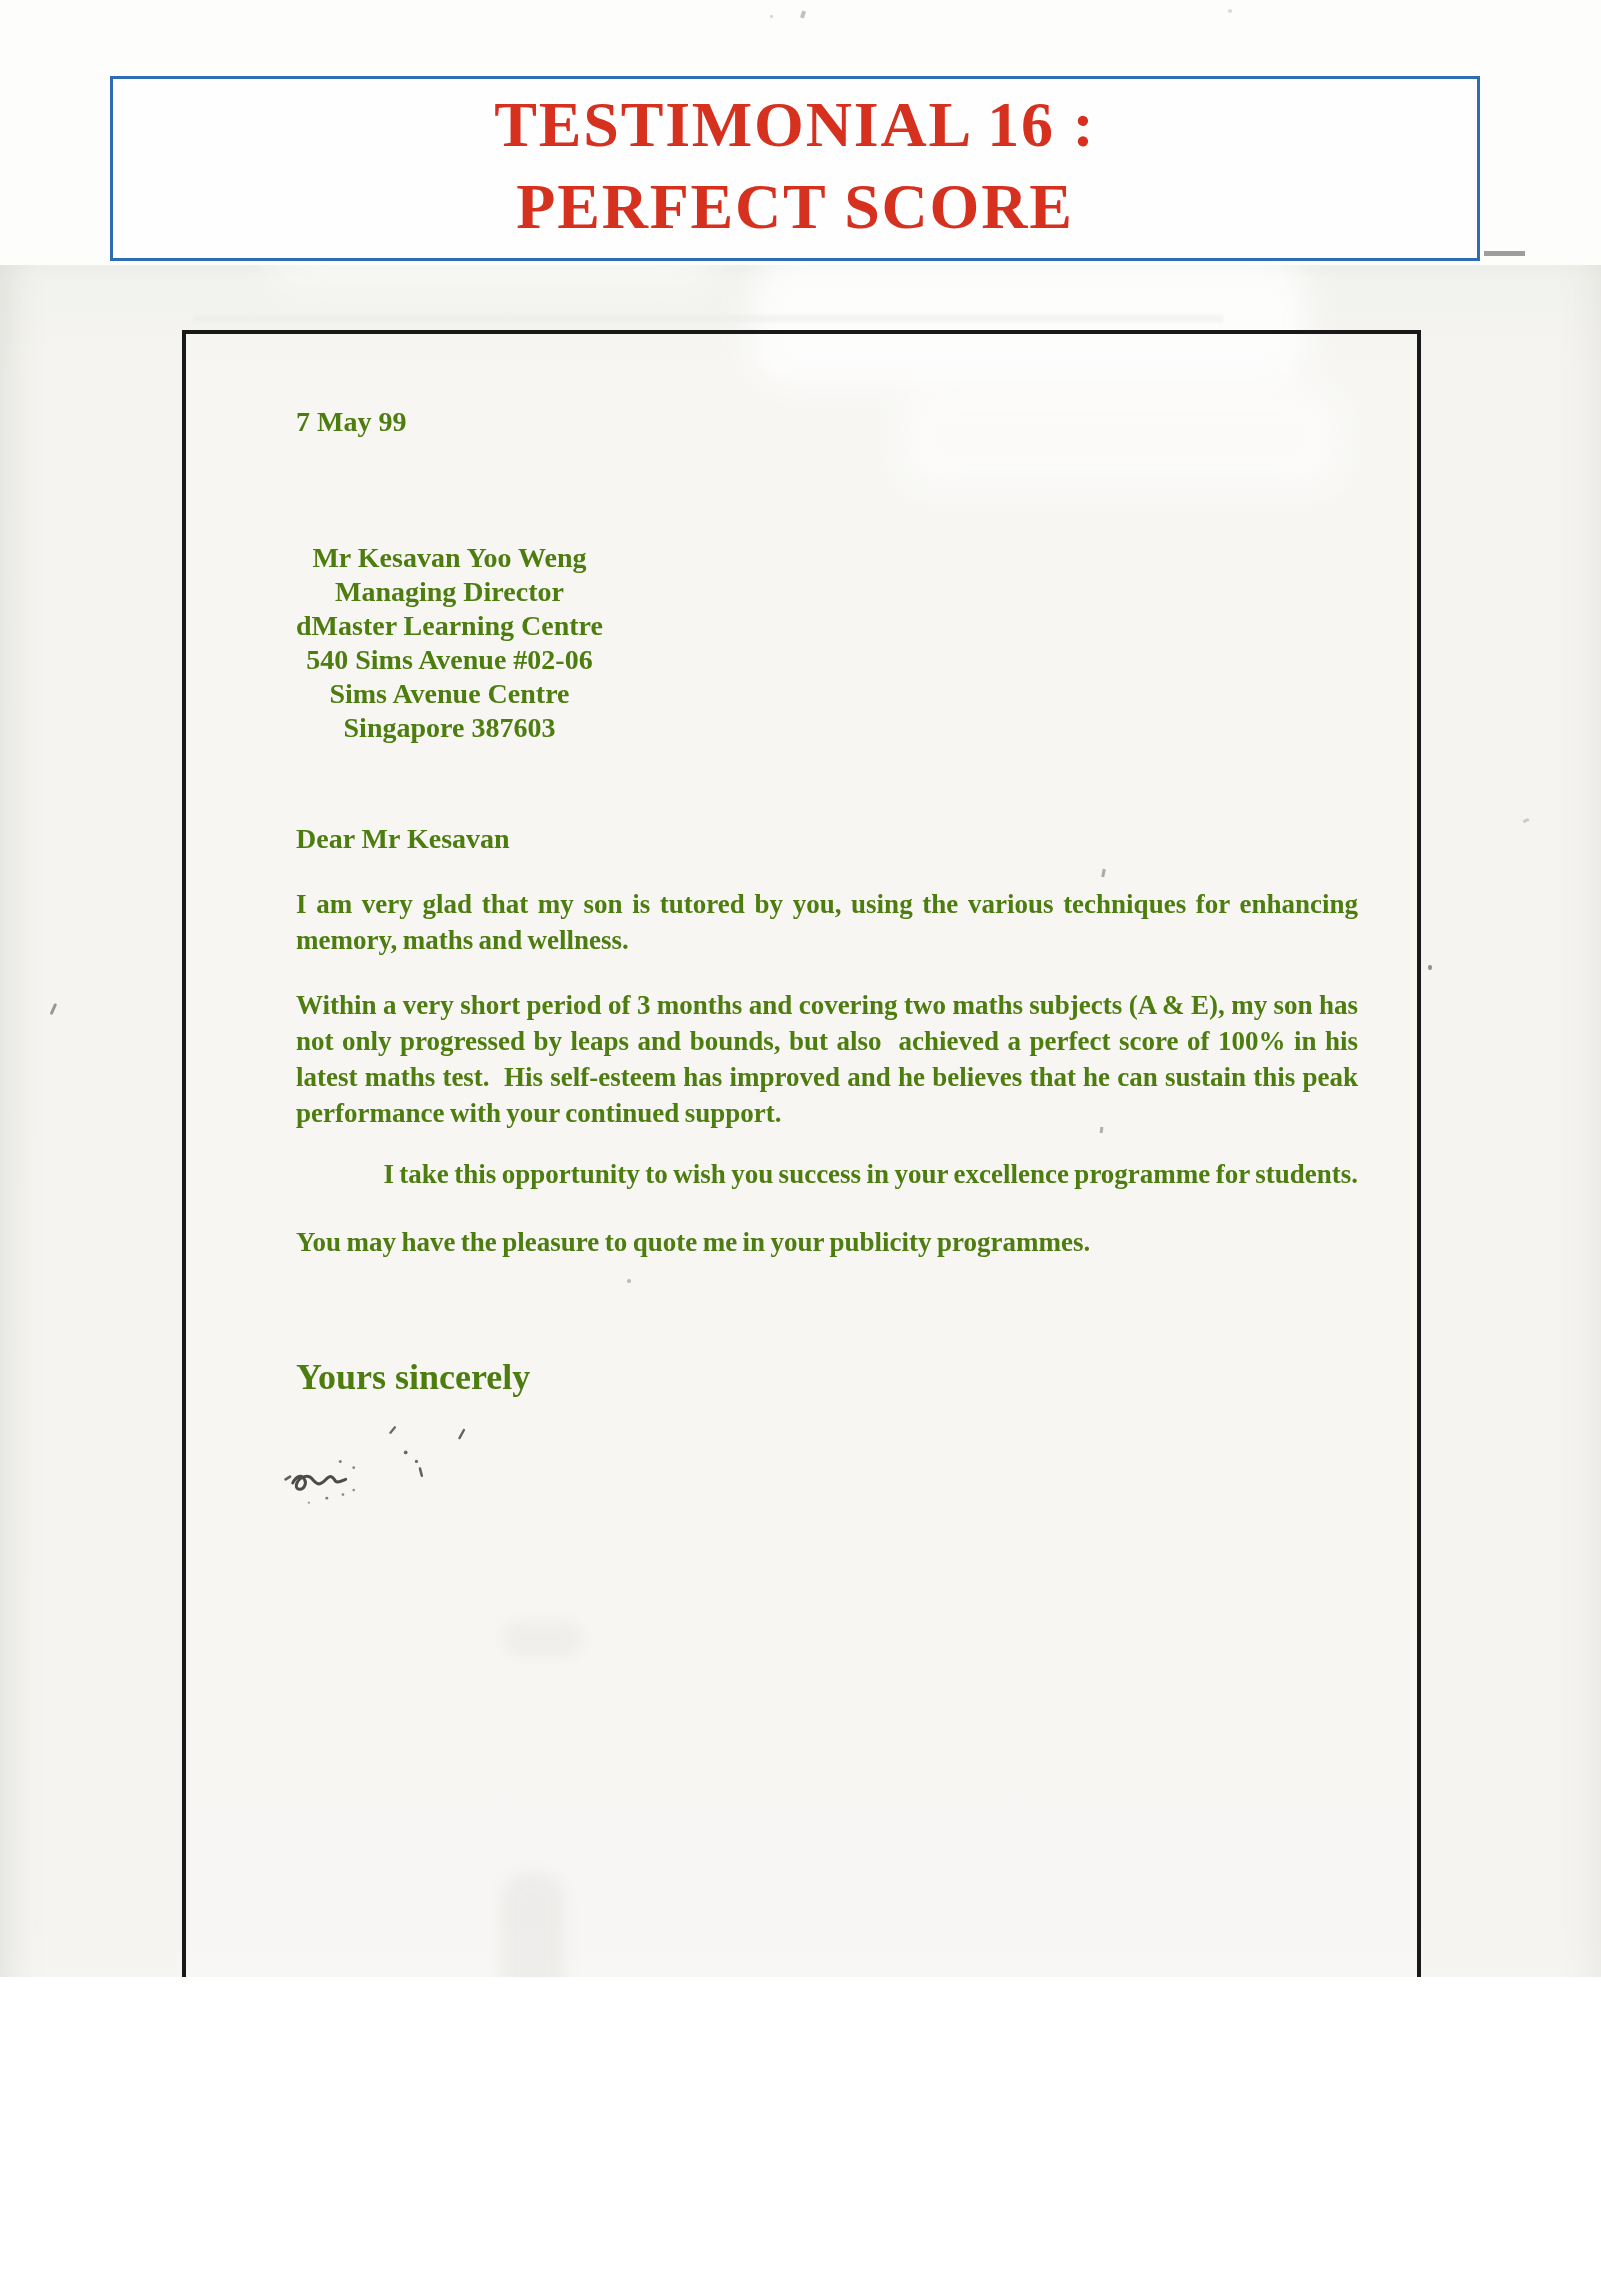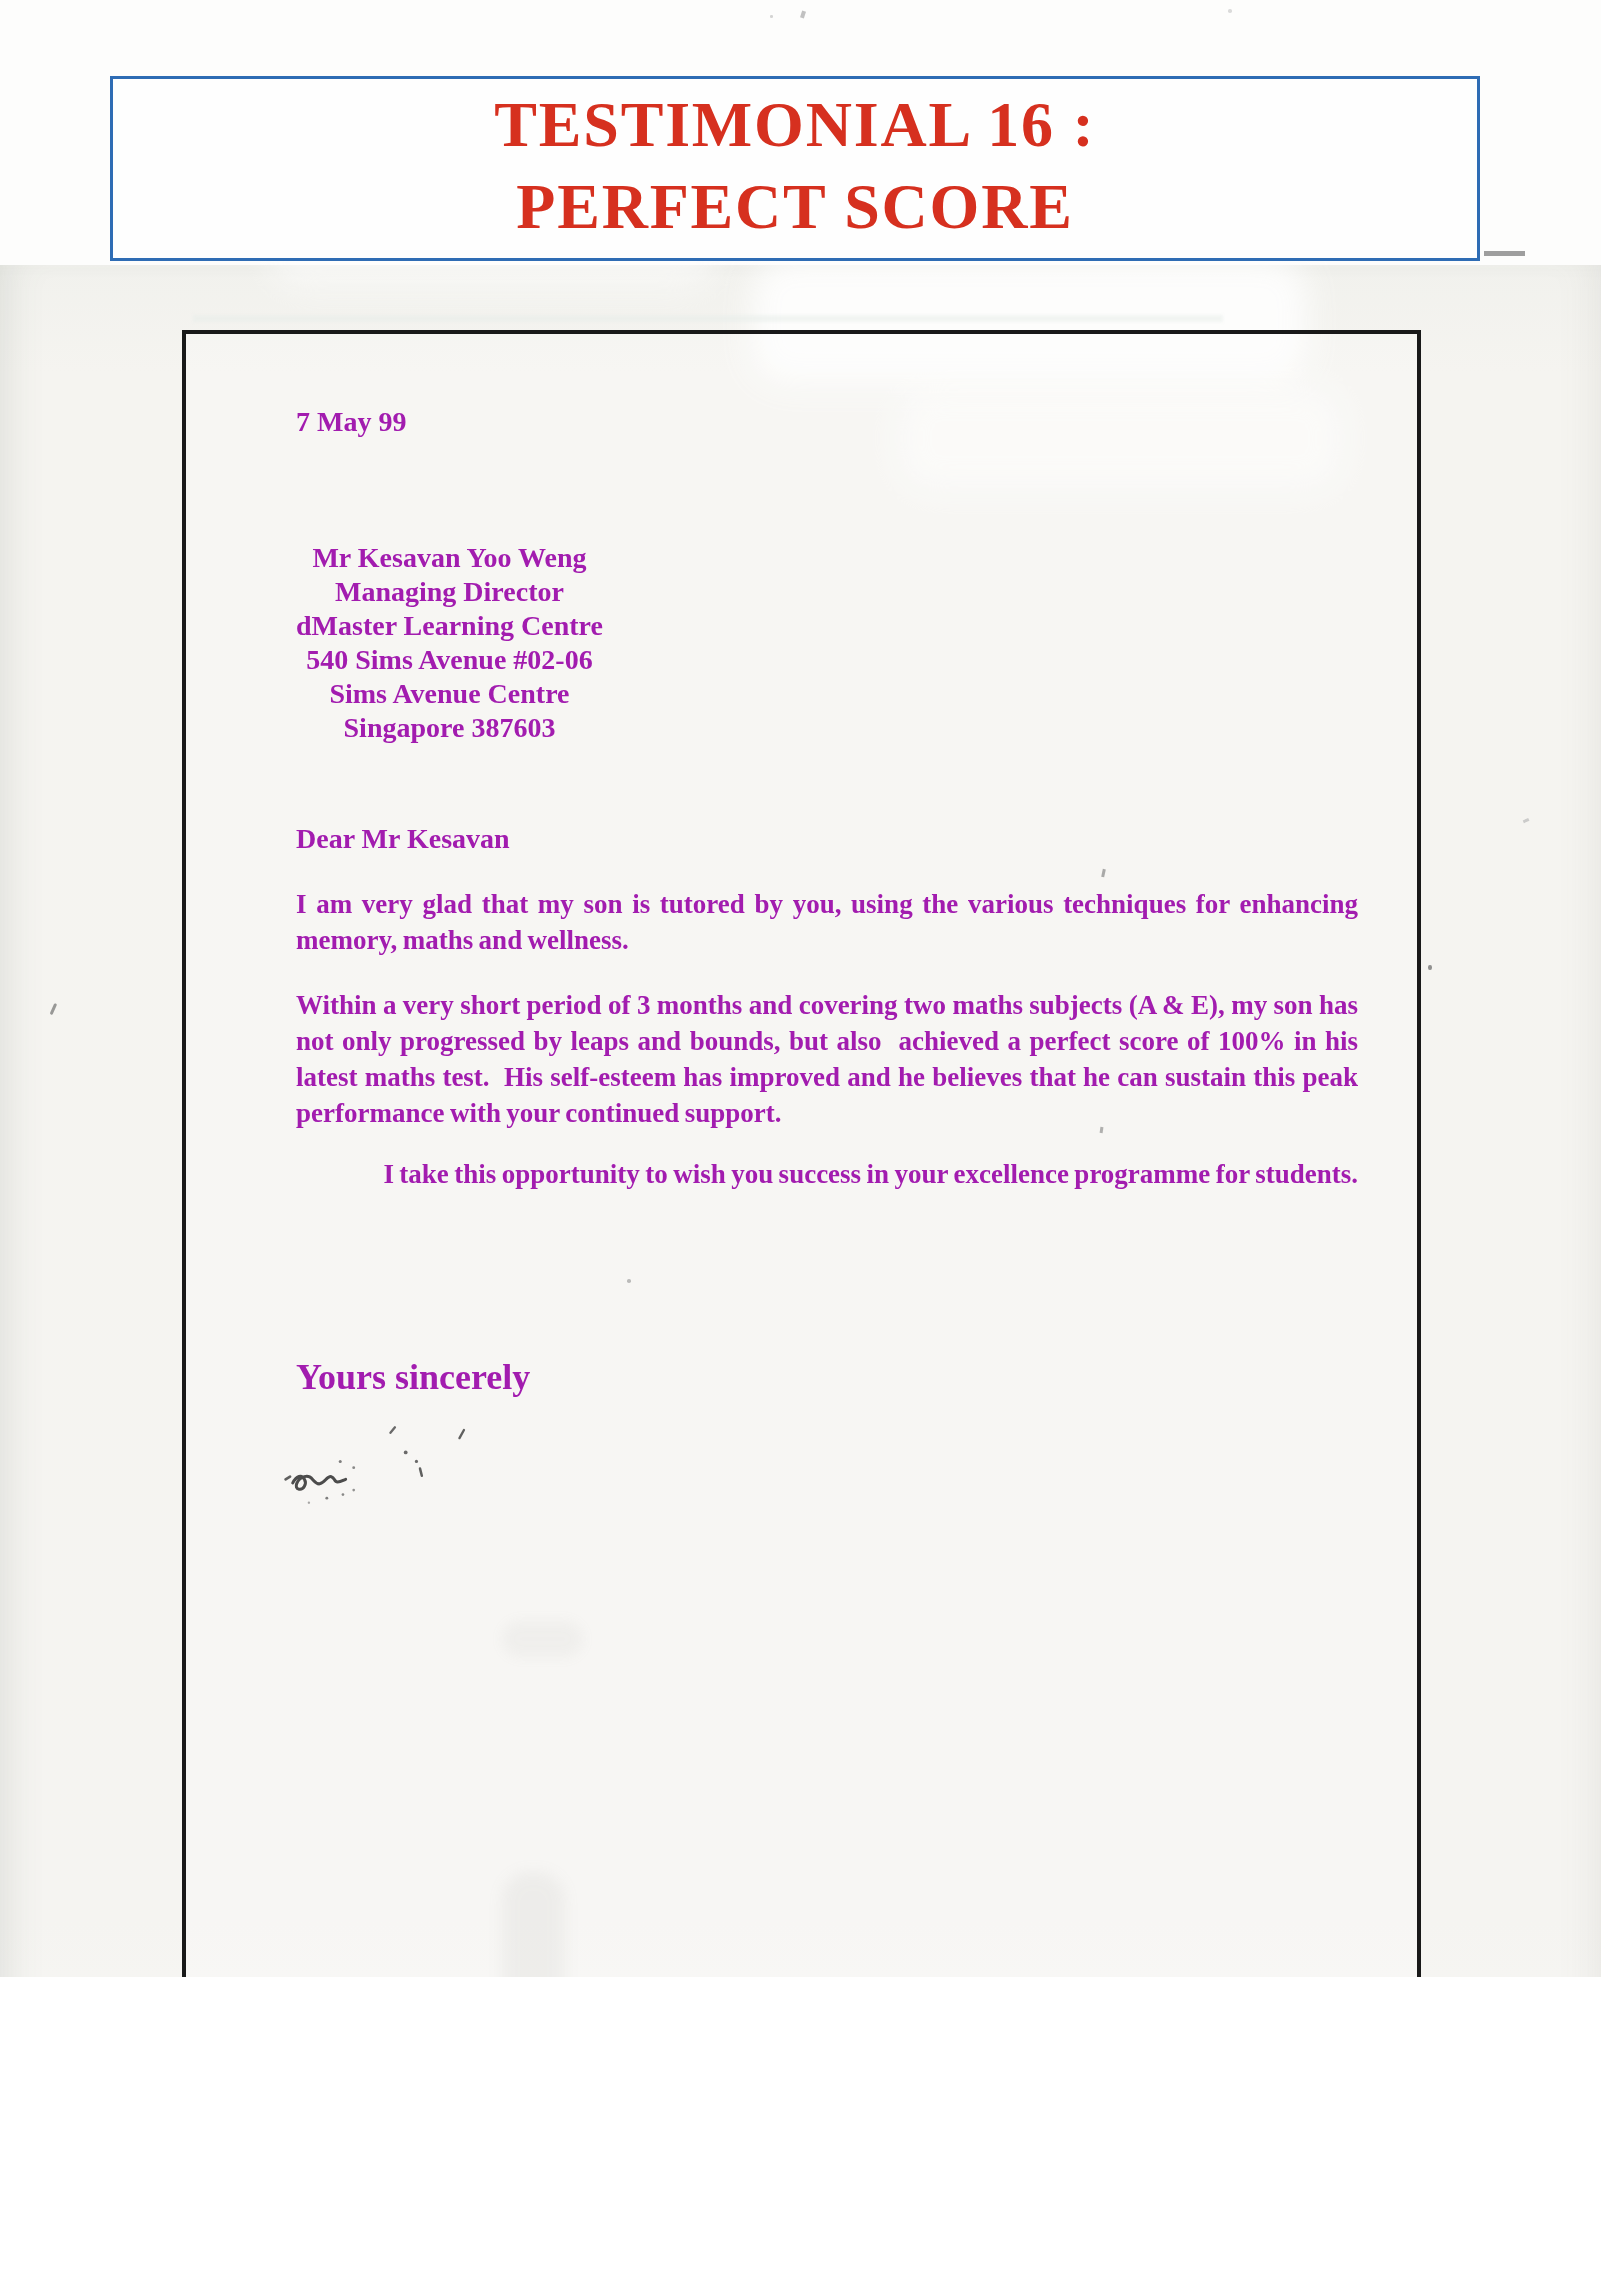--- a/index.html
+++ b/index.html
@@ -30,21 +30,21 @@
     color:#d6301f;
   }
 
   
   .letter-frame {
     position:absolute; left:182px; top:330px; width:1231px; height:1802px;
     border:4.5px solid #191919; background:rgba(255,255,255,.22);
   }
 
   
-  .txt { position:absolute; color:#a21caf; font-weight:700; }
+  .txt { position:absolute; color:#4d7c0f; font-weight:700; }
   .date        { left:296px; top:405px;  font-size:28px; line-height:34px; }
   .recipient   { left:296px; top:541px;  font-size:28px; line-height:34px;text-align:center; }
   .salutation  { left:296px; top:822px;  font-size:28px; line-height:34px; }
   .para {
     left:296px; width:1062px; font-size:27px; line-height:36px;
     text-align:justify; white-space:pre-wrap; word-spacing:-1.3px;
   }
   .para.n1 { top:886px; }
   .para.n2 { top:987px; }
   .para.n3 { top:1156px; text-align:right; }
@@ -99,20 +99,21 @@
     <div>540 Sims Avenue #02-06</div>
     <div>Sims Avenue Centre</div>
     <div>Singapore 387603</div>
   </div>
 
   <div class="txt salutation">Dear Mr Kesavan</div>
 
   <div class="txt para n1">I am very glad that my son is tutored by you, using the various techniques for enhancing memory, maths and wellness.</div>
   <div class="txt para n2">Within a very short period of 3 months and covering two maths subjects (A &amp; E), my son has not only progressed by leaps and bounds, but also  achieved a perfect score of 100% in his latest maths test.  His self-esteem has improved and he believes that he can sustain this peak performance with your continued support.</div>
   <div class="txt para n3">I take this opportunity to wish you success in your excellence programme for students.</div>
+  <div class="txt para n4">You may have the pleasure to quote me in your publicity programmes.</div>
 
   <div class="txt closing">Yours sincerely</div>
 
   <svg class="signature" width="242" height="90" viewBox="0 0 270 100" fill="none">
     <g stroke="#2e2e2e" stroke-linecap="round" stroke-linejoin="round" fill="none">
       <path d="M4,66 l5,-3" stroke-width="3" opacity="0.75"></path>
       <path d="M12,70 c4,-8 10,-10 13,-4 c3,5 -1,12 -6,11 c-6,-1 -3,-11 6,-14 c9,-3 10,9 17,8 c6,-1 8,-9 13,-8 c4,1 3,6 7,6 c4,0 6,-2 9,-3" stroke-width="3.4" opacity="0.85"></path>
       <path d="M121,14 l5,-6" stroke-width="2.6" opacity="0.7"></path>
       <path d="M198,20 l5,-9" stroke-width="2.6" opacity="0.75"></path>
       <path d="M154,54 l2,8" stroke-width="2.8" opacity="0.75"></path>

